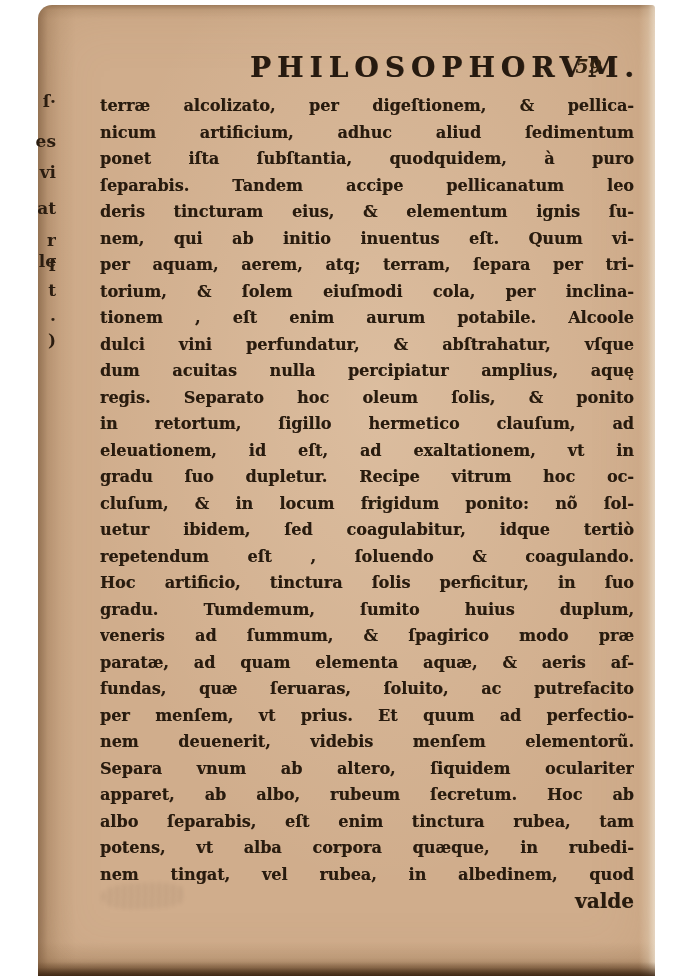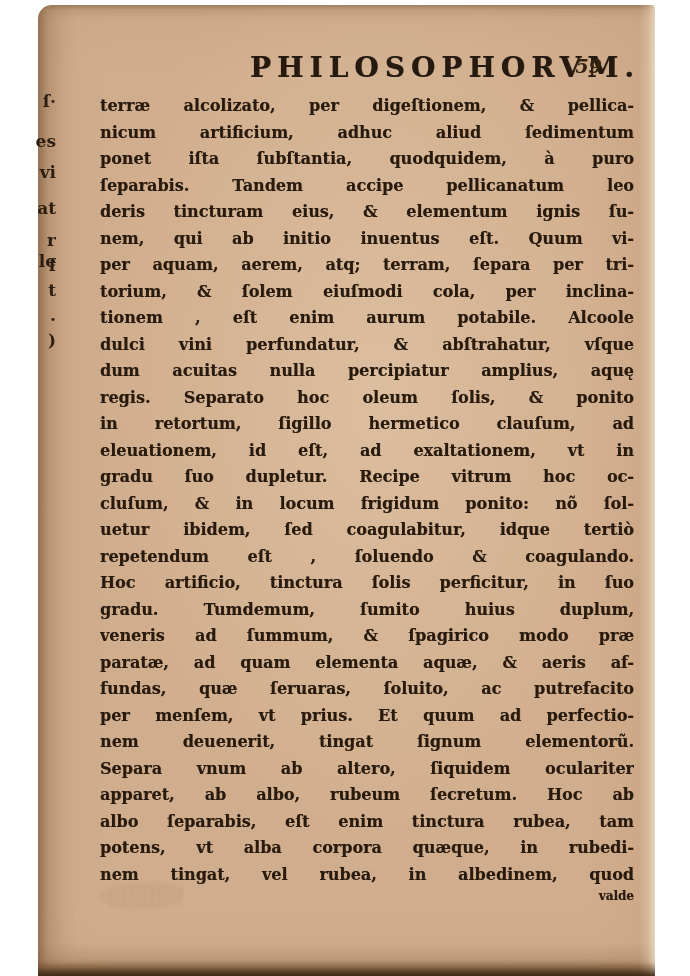--- a/index.html
+++ b/index.html
@@ -67,21 +67,21 @@
     text-align-last: justify;
     white-space: normal;
     overflow: hidden;
     text-shadow: 0.3px 0.3px 0.5px rgba(35,20,8,0.5);
   }
   .catchword-row {
     position: absolute;
     left: 62px; top: 884px;
     width: 534px;
     text-align: right;
-    font-size: 12px;
+    font-size: 20px;
     font-weight: 700;
     color: #281b0e;
     text-shadow: 0.3px 0.3px 0.5px rgba(35,20,8,0.5);
   }
 
   .gutter-fragments { position: absolute; left: 0; top: 0; width: 24px; height: 100%; }
   .gutter-fragments .fragment {
     position: absolute;
     left: -6px;
     width: 24px;
@@ -154,21 +154,21 @@
         <div class="text-line">gradu ſuo dupletur.  Recipe vitrum hoc oc-</div>
         <div class="text-line">cluſum, &amp; in locum frigidum ponito: nõ ſol-</div>
         <div class="text-line">uetur ibidem, ſed coagulabitur, idque tertiò</div>
         <div class="text-line">repetendum eſt , ſoluendo &amp; coagulando.</div>
         <div class="text-line">Hoc artificio, tinctura ſolis perficitur, in ſuo</div>
         <div class="text-line">gradu.  Tumdemum, ſumito huius duplum,</div>
         <div class="text-line">veneris ad ſummum, &amp; ſpagirico modo præ</div>
         <div class="text-line">paratæ, ad quam elementa aquæ, &amp; aeris af-</div>
         <div class="text-line">fundas, quæ ſeruaras, ſoluito, ac putrefacito</div>
         <div class="text-line">per menſem, vt prius. Et quum ad perfectio-</div>
-        <div class="text-line">nem deuenerit, tingat ſignum elementorũ.</div>
+        <div class="text-line">nem deuenerit, videbis menſem elementorũ.</div>
         <div class="text-line">Separa vnum ab altero, ſiquidem oculariter</div>
         <div class="text-line">apparet, ab albo, rubeum ſecretum.  Hoc ab</div>
         <div class="text-line">albo ſeparabis, eſt enim tinctura rubea, tam</div>
         <div class="text-line">potens, vt alba corpora quæque, in rubedi-</div>
         <div class="text-line">nem tingat, vel rubea, in albedinem, quod</div>
       </div>
 
     <div class="ink-smudge"></div>
 
     <div class="catchword-row">

